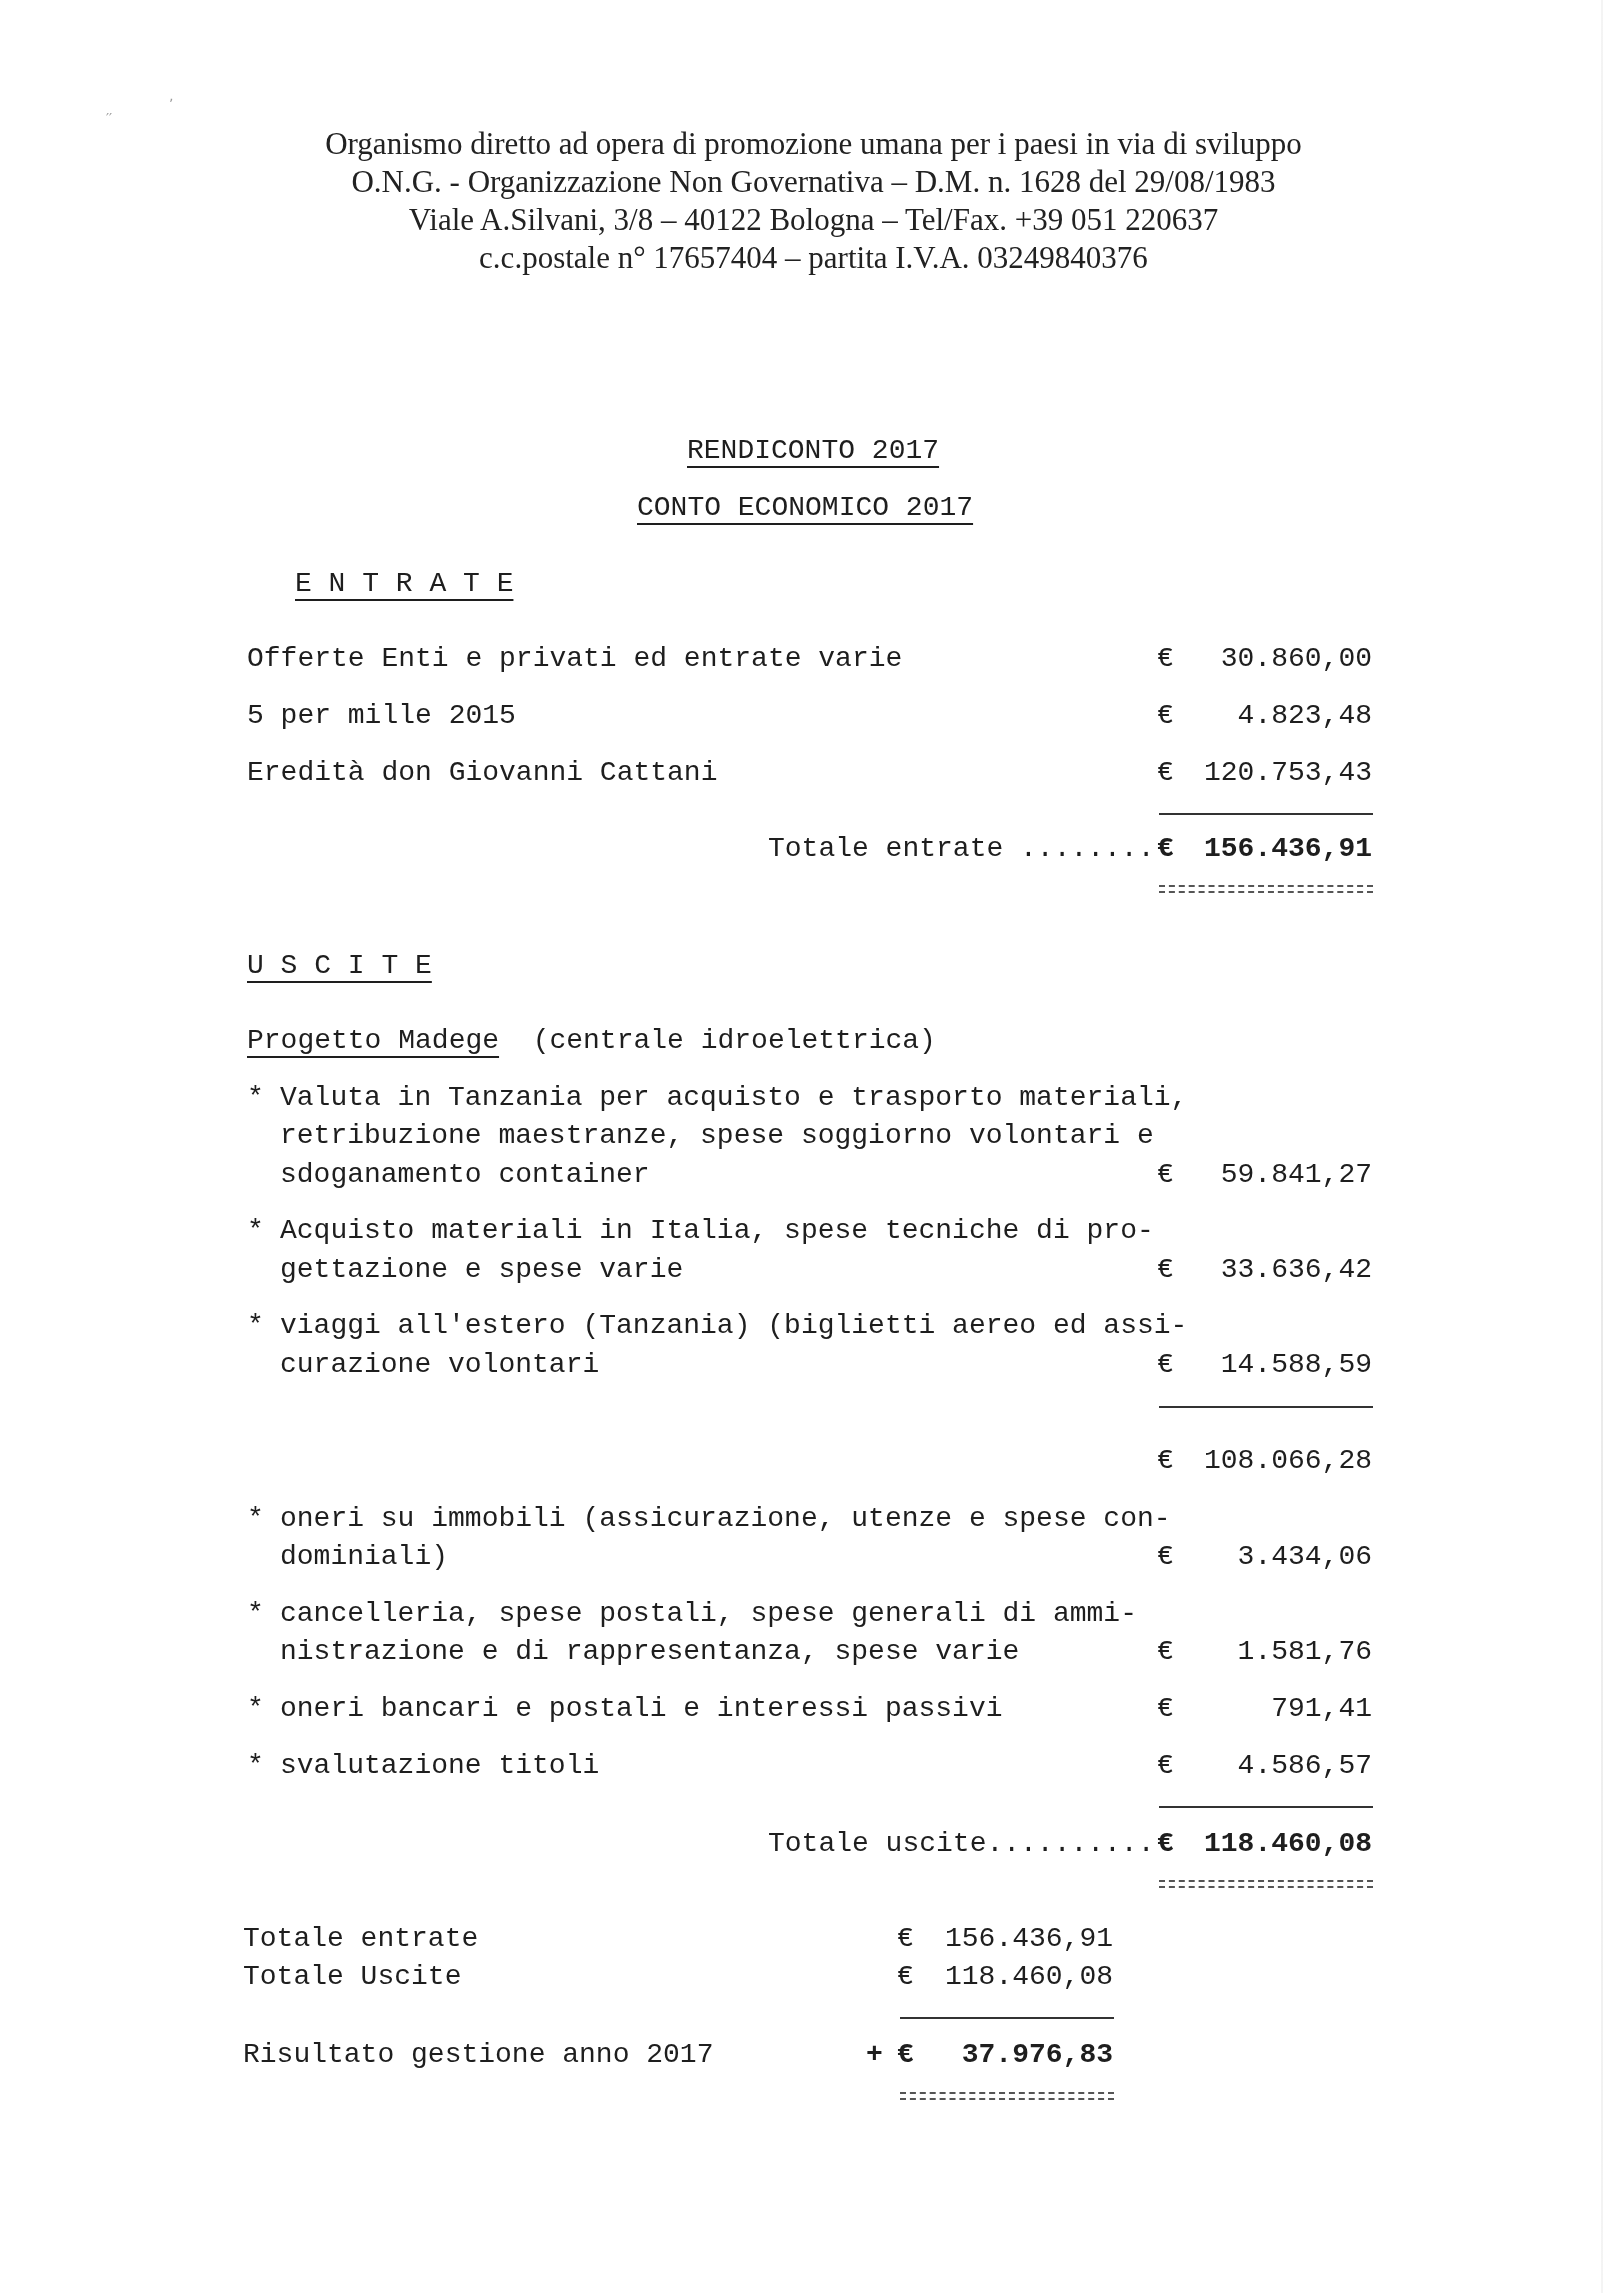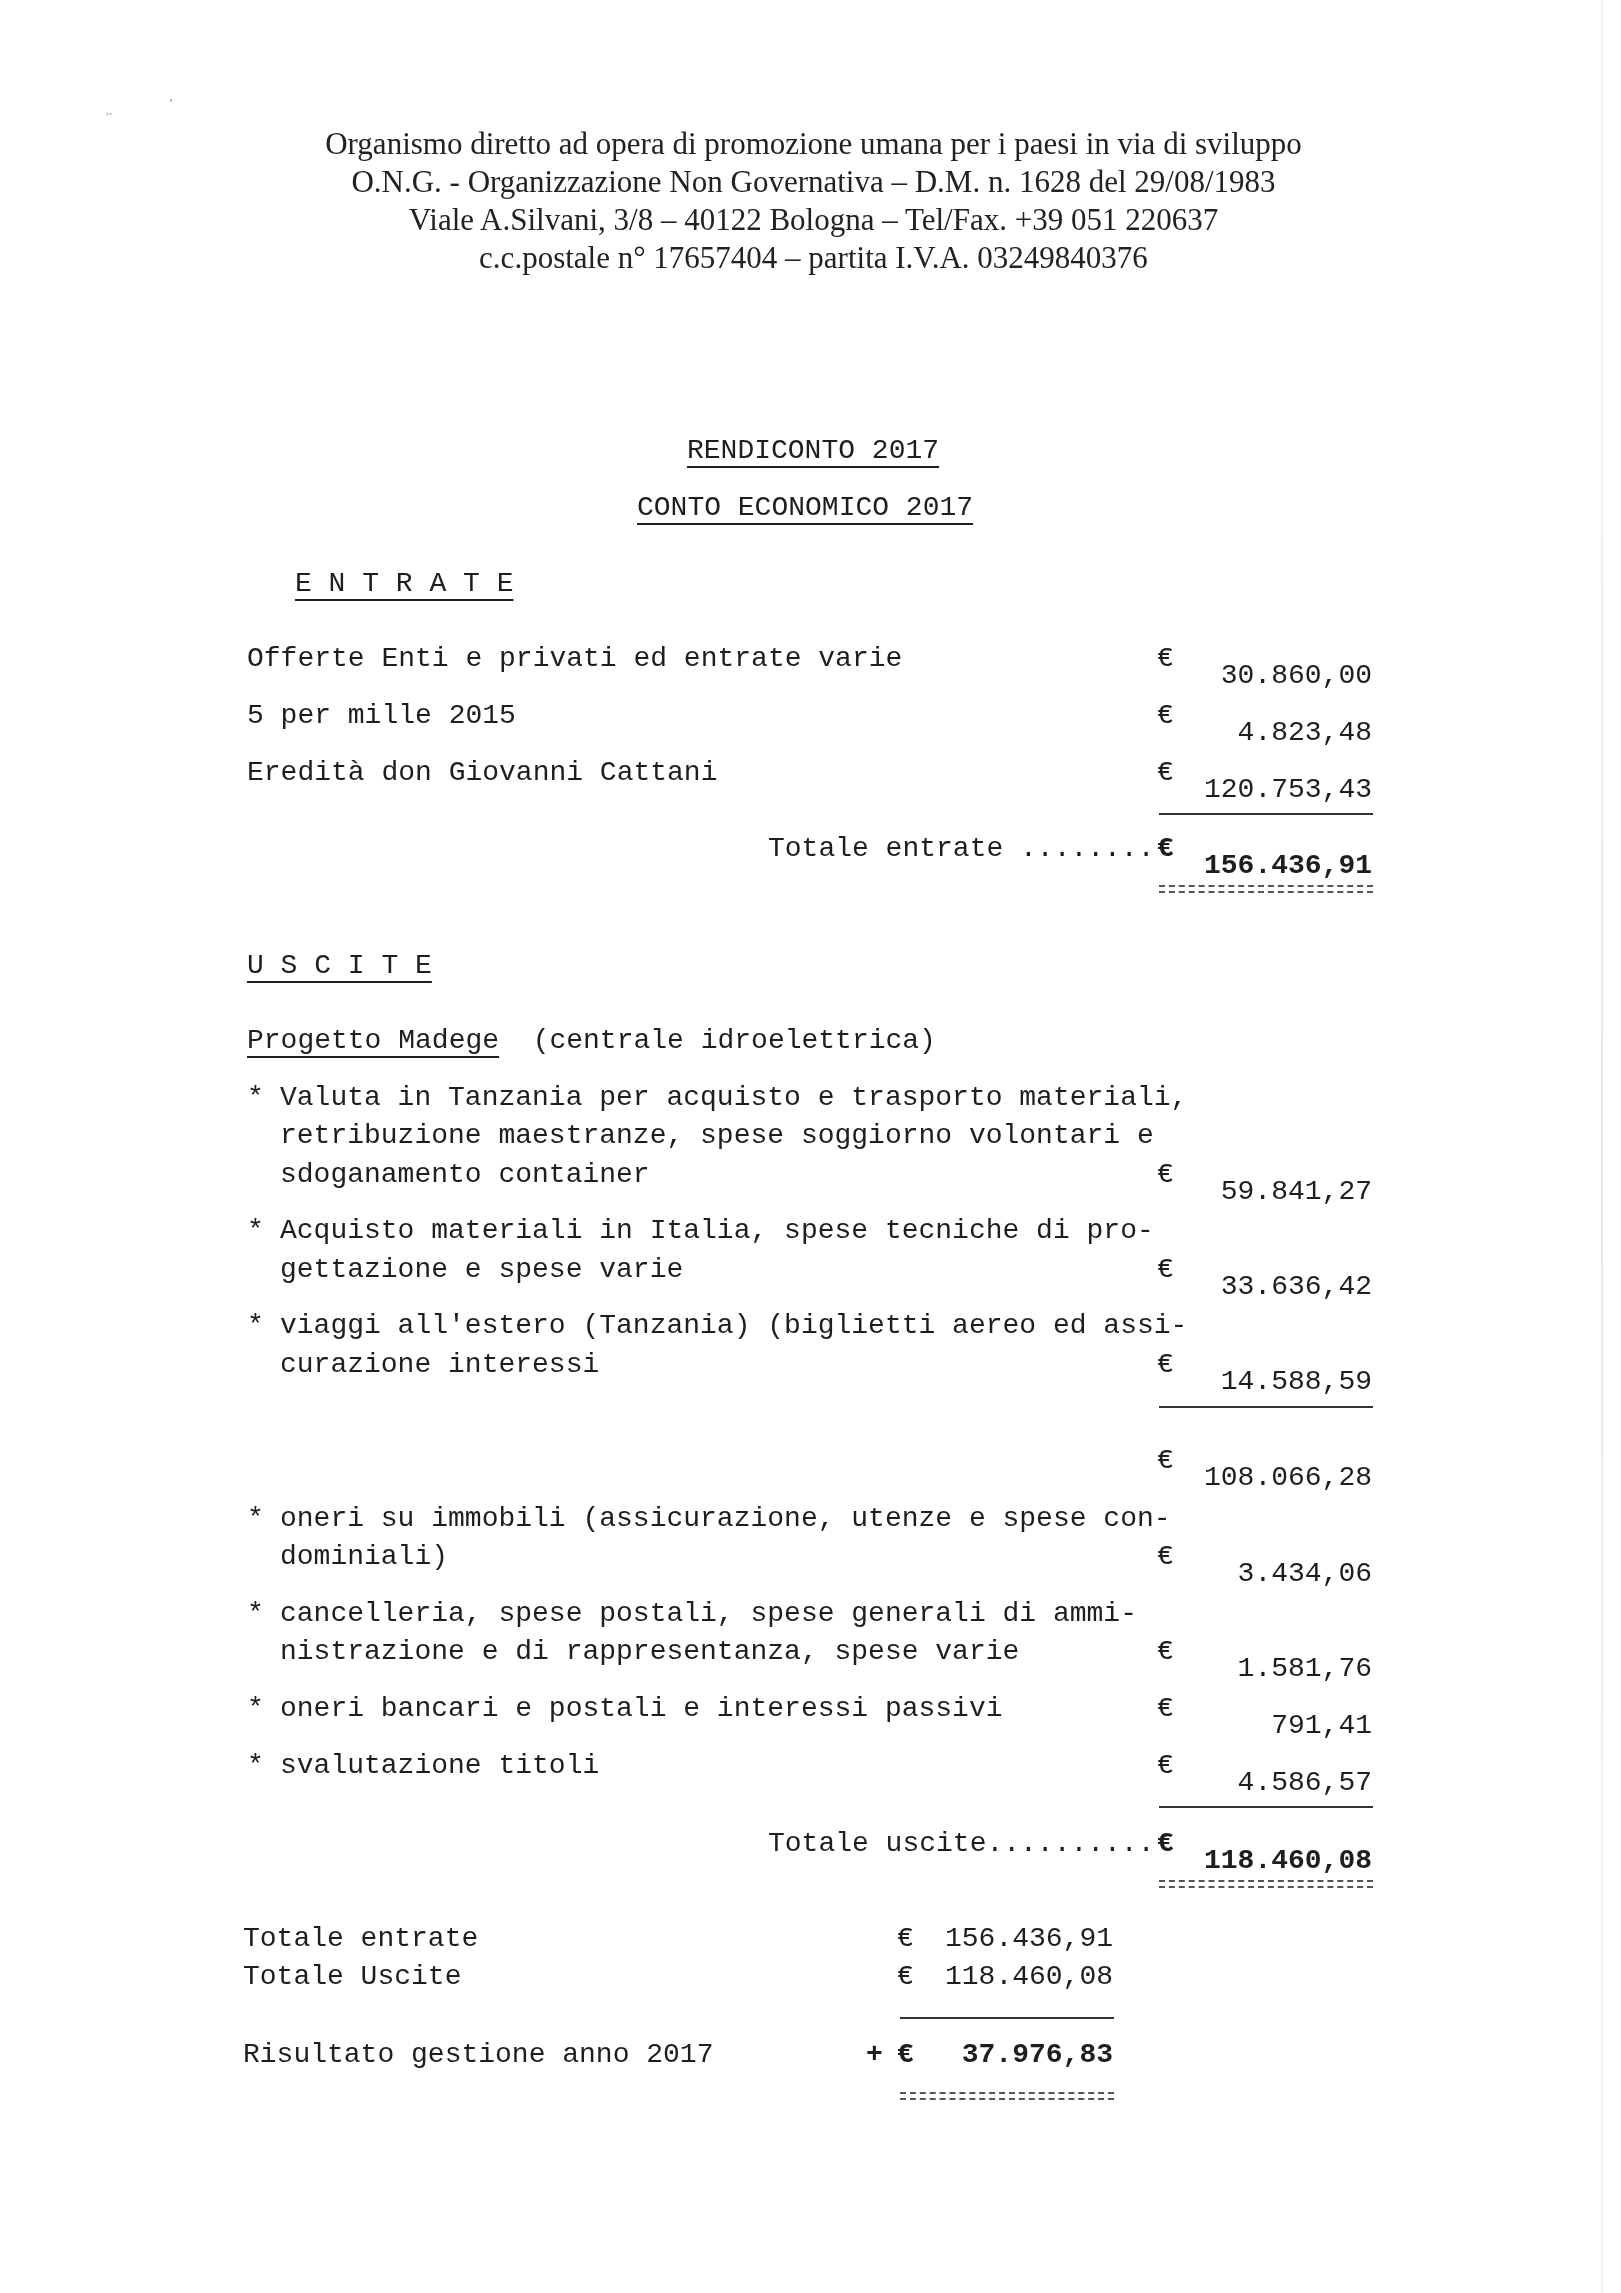--- a/index.html
+++ b/index.html
@@ -19,21 +19,21 @@
     .lh-org { font-size: 36px; font-weight: bold; letter-spacing: 0.3px; line-height: 43px; }
     .lh-line { font-size: 31px; line-height: 38px; }
     .lh-line a { color: #222; text-decoration: underline; }
     .mono { font-family: "Liberation Mono", "DejaVu Sans Mono", monospace; font-size: 28px; color: #1e1e1e; }
     .abs { position: absolute; white-space: pre; }
     .title-u {
       text-decoration: underline; text-decoration-thickness: 2px; text-underline-offset: 7.8px;
     }
     .row-label { position: absolute; left: 247px; }
     .cur { position: absolute; left: 1157px; }
-    .amt { position: absolute; right: 249px; text-align: center; margin-top: 17px; }
+    .amt { position: absolute; right: 249px; text-align: center; }
     .bold { font-weight: bold; }
     .rule { position: absolute; height: 2px; background: #333; }
     .dbl { position: absolute; height: 7.8px; border-top: 2px dashed #555; border-bottom: 2px dashed #555; box-sizing: border-box; }
     .star { display: inline-block; width: 33px; }
     .indent { padding-left: 33px; }
     .stray { position: absolute; color: #999; font-family: "DejaVu Sans", sans-serif; font-size: 13.7px; }
   </style>
 </head>
 <body>
 
@@ -90,21 +90,21 @@
 
 <div>
   <div class="abs mono" style="left:247px;top:1215px;"><span class="star">*</span><span>Acquisto materiali in Italia, spese tecniche di pro-</span></div>
   <div class="abs mono indent" style="left:247px;top:1254px;">gettazione e spese varie</div>
   <div class="abs mono cur" style="top:1254px;">€</div>
   <div class="abs mono amt" style="top:1254px;">33.636,42</div>
 </div>
 
 <div>
   <div class="abs mono" style="left:247px;top:1310px;"><span class="star">*</span><span>viaggi all'estero (Tanzania) (biglietti aereo ed assi-</span></div>
-  <div class="abs mono indent" style="left:247px;top:1349px;">curazione interessi</div>
+  <div class="abs mono indent" style="left:247px;top:1349px;">curazione volontari</div>
   <div class="abs mono cur" style="top:1349px;">€</div>
   <div class="abs mono amt" style="top:1349px;">14.588,59</div>
 </div>
 <div class="rule" style="left:1159px;width:214px;top:1406px;"></div>
 <div>
   <div class="abs mono cur" style="top:1445px;">€</div>
   <div class="abs mono amt" style="top:1445px;">108.066,28</div>
 </div>
 
 <div>

